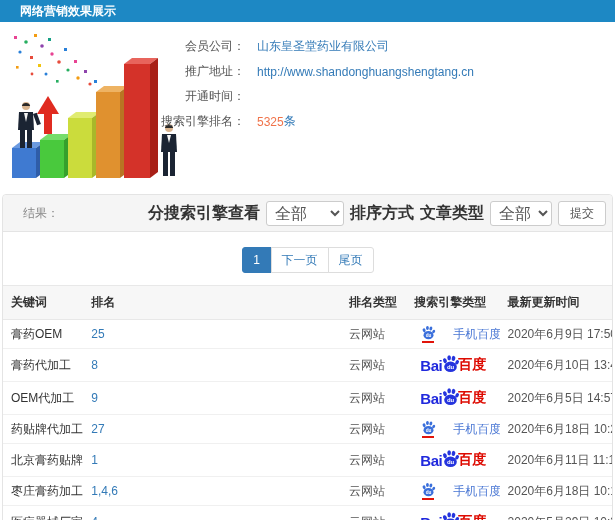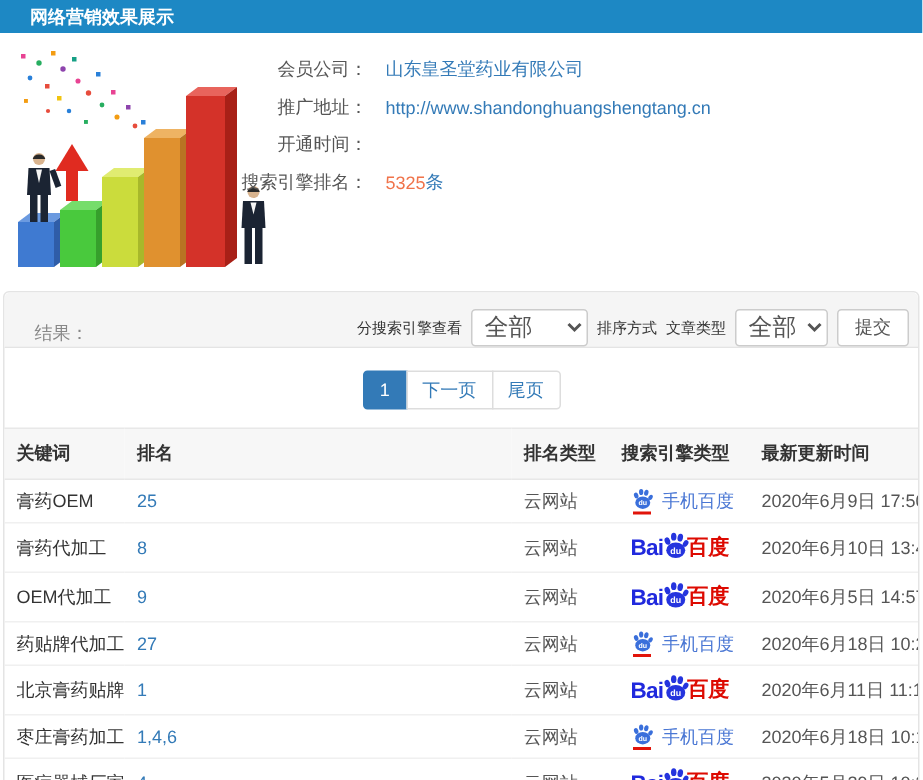--- a/index.html
+++ b/index.html
@@ -18,25 +18,25 @@
   .inforow .lbl { width:115px; text-align:right; color:#555; }
   .inforow .val { margin-left:12px; color:#555; }
   .inforow .val.link { color:#337ab7; }
   .inforow .val.orange { color:#f0734a; }
   .inforow .suffix { color:#337ab7; }
 
   
   .panel { margin:4px 2px 0 2px; border:1px solid #e4e4e4; border-radius:4px;
     background:#fff; }
   .panel-head { background:#f5f5f5; border-bottom:1px solid #e4e4e4;
-    border-radius:4px 4px 0 0; height:37px; display:flex; align-items:flex-end;
+    border-radius:4px 4px 0 0; height:37px; display:flex; align-items:center;
     padding:0 6px 0 20px;gap:17px; }
   .ph-result { color:#888; font-size:12px; }
   .ph-filters { margin-left:auto; display:flex; align-items:center; gap:6px; }
-  .ph-filters .flabel { font-size:10px; font-weight:normal; color:#333; white-space:nowrap; }
+  .ph-filters .flabel { font-size:16px; font-weight:bold; color:#333; white-space:nowrap; }
   .sel { height:25px; border:1px solid #ccc; border-radius:3px; background:#fff;
     font-size:16px; color:#555; padding:0 4px;
     font-family:"Liberation Sans","DejaVu Sans",sans-serif; }
   .sel.w1 { width:78px; } .sel.w2 { width:132px; } .sel.w3 { width:62px; }
   .btn-submit { height:25px; padding:0 11px; border:1px solid #ccc; border-radius:3px;
     background:#fff; font-size:12px; color:#555; cursor:pointer;
     font-family:"Liberation Sans","DejaVu Sans",sans-serif; }
 
   
   .pagerwrap { display:flex; justify-content:center; padding:15px 0 12px 0; }
@@ -58,21 +58,21 @@
     height:26px; vertical-align:middle; white-space:nowrap; overflow:hidden; }
   td.rank { color:#337ab7; }
   td.rtype, td.upd { color:#555; }
   td.engine { padding-left:14px; }
 
   
   .bd-logo { display:inline-flex; align-items:center; }
   .bd-lat { font-size:15px; font-weight:bold; color:#2029dd; letter-spacing:-0.5px; }
   .bd-cn { font-size:14px; font-weight:bold; color:#dd0a01; margin-left:-2px; }
   .paw { width:19px; height:19px; margin:0 0 3px -1px; }
-  .mb-logo { display:inline-flex; align-items:center; gap:5px; }
+  .mb-logo { display:inline-flex; align-items:center; gap:17px; }
   .mb-ico { width:16px; height:18px; display:flex; flex-direction:column; align-items:center; }
   .mb-ico svg { width:15px; height:15px; }
   .mb-under { width:12px; height:2px; background:#e1140a; margin-top:1px; }
   .mb-label { font-size:12px; color:#4a77d4; }
 </style>
 </head>
 <body>
 
 <div class="titlebar">网络营销效果展示</div>
 

